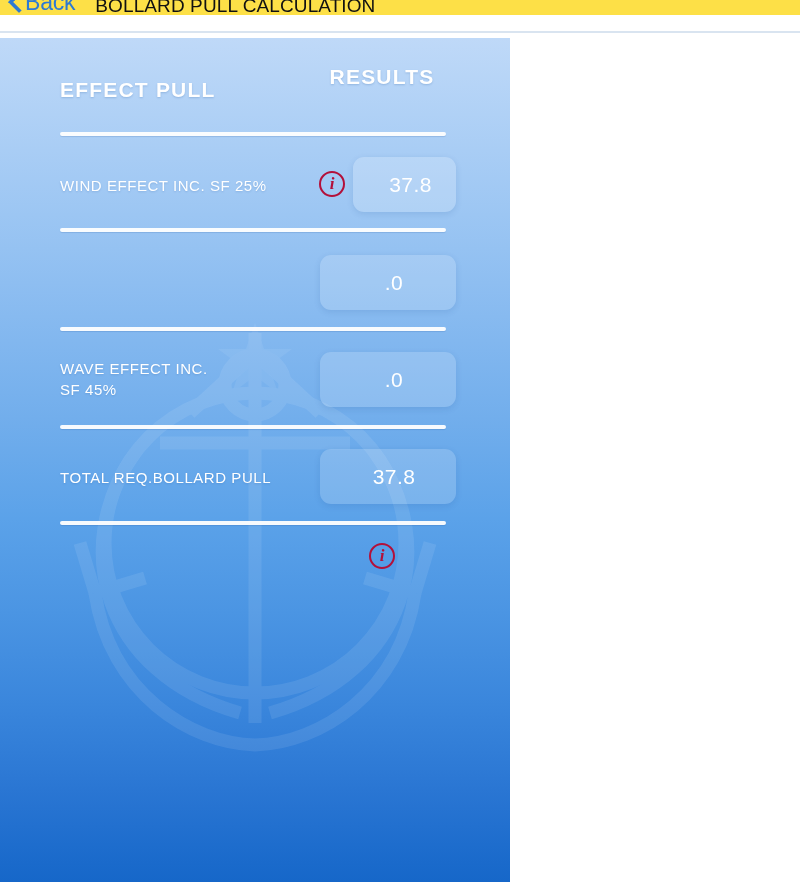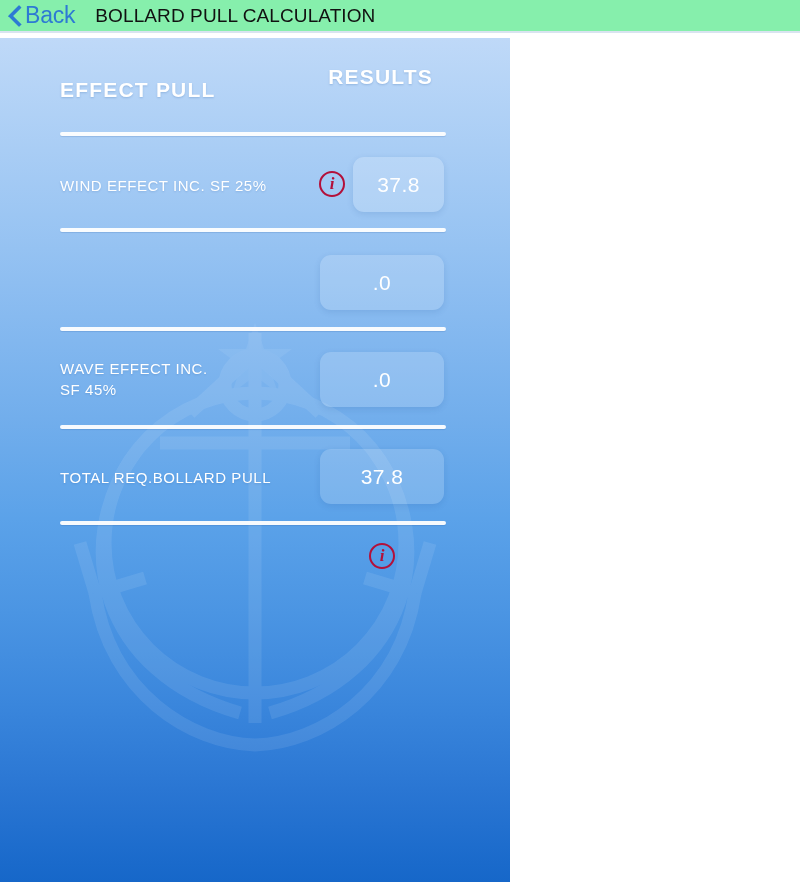--- a/index.html
+++ b/index.html
@@ -14,24 +14,24 @@
     overflow: hidden;
     font-family: "Liberation Sans", sans-serif;
     -webkit-font-smoothing: antialiased;
   }
 
   
   .navbar {
     position: absolute;
     left: 0; top: 0;
     width: 800px;
-    height: 31px;
-    background: #86efac;
-    display: flex;
-    align-items: center;
+    height: 15px;
+    background: #fde047;
+    display: flex;
+    align-items: flex-end;
   }
   .nav-back {
     display: flex;
     align-items: center;
     margin-left: 7px;
     cursor: pointer;
     user-select: none;
   }
   .chevron-left {
     width: 17px;
@@ -131,24 +131,24 @@
     font-weight: bold;
     letter-spacing: 1.2px;
     text-shadow: 0 1px 2px rgba(40,90,160,.25);
   }
   .head-left {
     left: 60px;
     top: 40px;
     font-size: 21px;
   }
   .head-right {
-    left: 305px;
+    left: 318px;
     top: 26px;
     width: 128px;
-    text-align: right;
+    text-align: center;
     font-size: 21px;
     line-height: 26px;
   }
 
   .divider {
     position: absolute;
     left: 60px;
     width: 386px;
     height: 4px;
     background: #ffffff;
@@ -172,20 +172,21 @@
     position: absolute;
     border-radius: 11px;
     background: rgba(255,255,255,0.17);
     box-shadow: 0 2px 6px rgba(30,80,150,.14);
     display: flex;
     align-items: center;
     justify-content: center;
     color: #ffffff;
     font-size: 21px;
     letter-spacing: .4px;
+    padding-left: 12px;
   }
   .pill.light { background: rgba(255,255,255,0.20); }
 
   .info-icon {
     position: absolute;
     width: 26px;
     height: 26px;
     border-radius: 50%;
     border: 2px solid #b3103a;
     display: flex;

